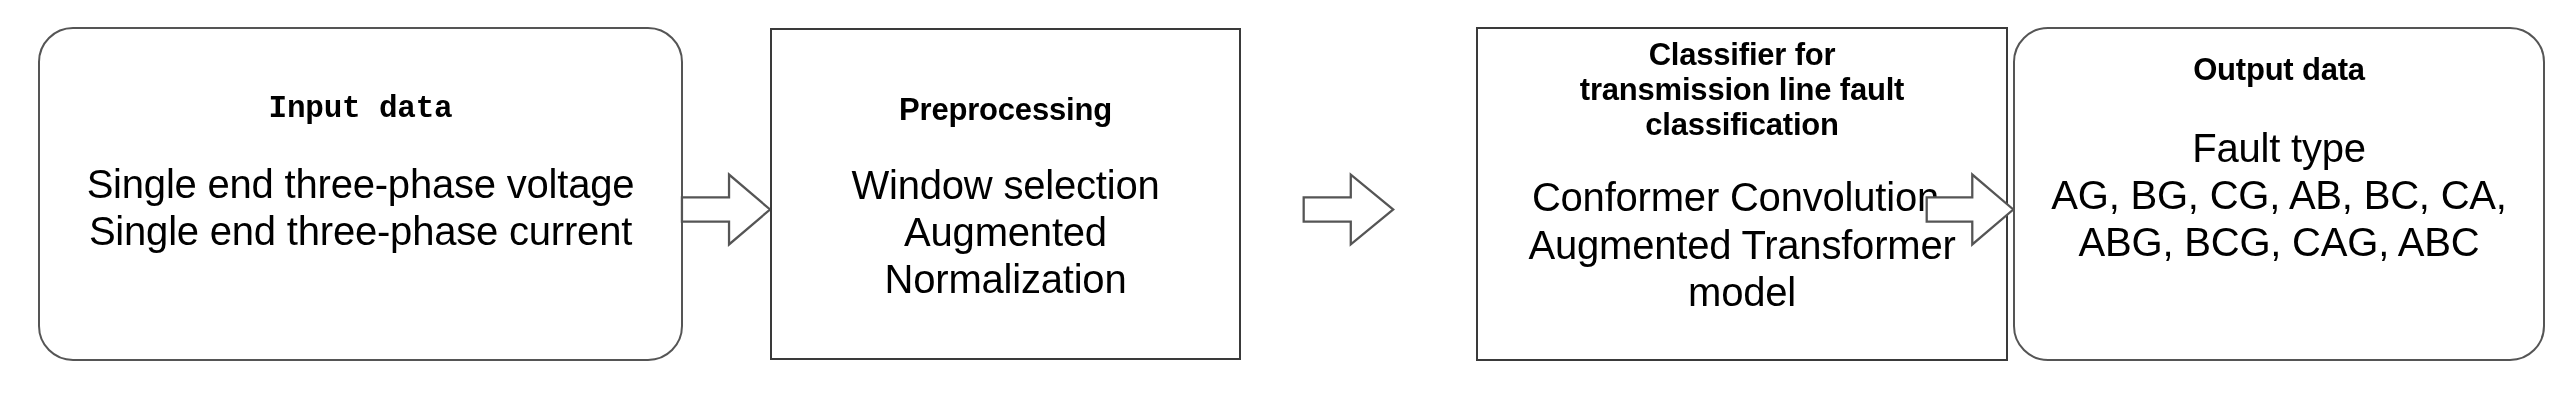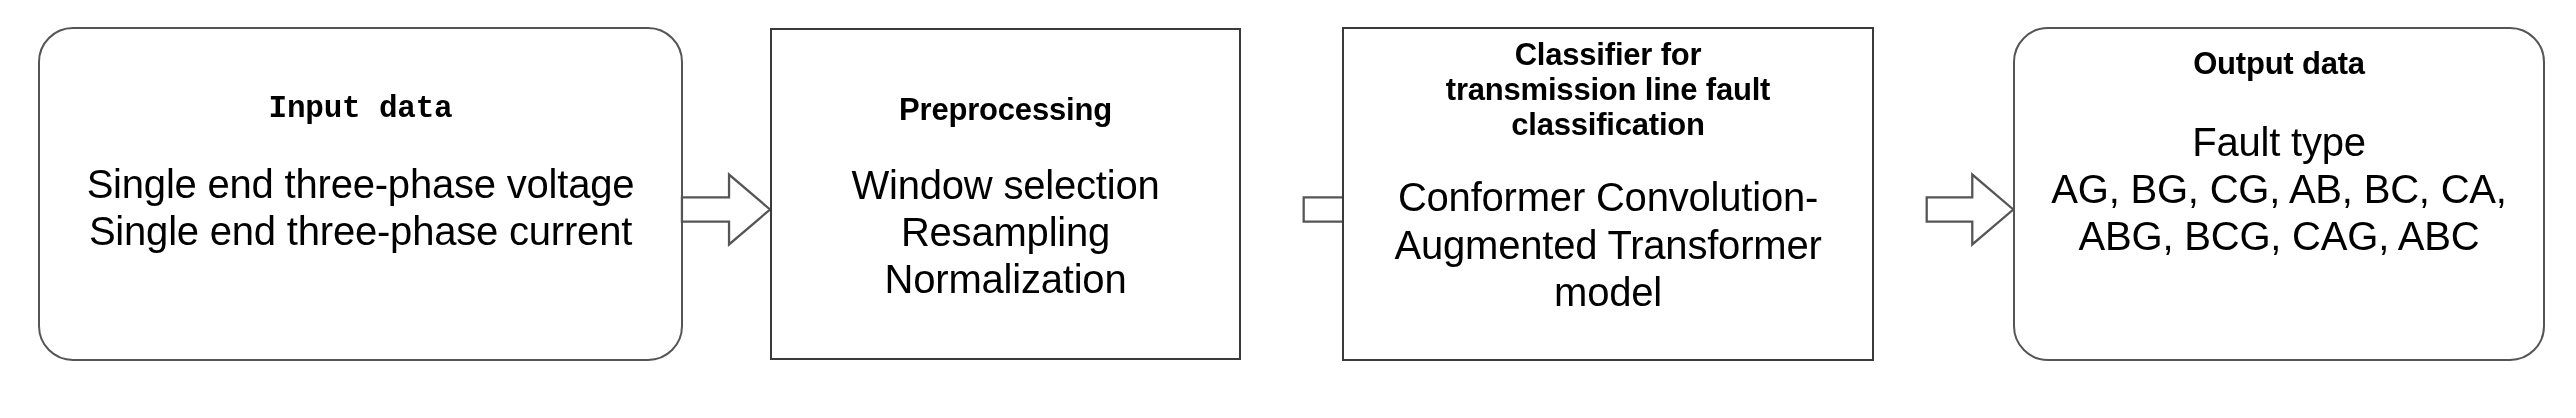--- a/index.html
+++ b/index.html
@@ -56,26 +56,26 @@
 
   
   #node-input      { left: 38px;   top: 27px; width: 645px; height: 334px; }
   #node-input .node-title { margin-top: 63px; font-family: Liberation Mono, monospace; }
   #node-input .node-body  { margin-top: 34px; }
 
   #node-preprocessing { left: 770px; top: 28px; width: 471px; height: 332px; }
   #node-preprocessing .node-title { margin-top: 63px; }
   #node-preprocessing .node-body  { margin-top: 34px; }
 
-  #node-classifier { left: 1342px; top: 27px; width: 532px; height: 334px; }
+  #node-classifier { left: 1476px; top: 27px; width: 532px; height: 334px; }
   #node-classifier .node-title { margin-top: 9.2px; }
   #node-classifier .node-body  { margin-top: 32px; }
 
   #node-output     { left: 2013px; top: 27px; width: 532px; height: 334px; }
-  #node-output .node-title { margin-top: 18px; }
+  #node-output .node-title { margin-top: 24px; }
   #node-output .node-body  { margin-top: 37px; }
 
   
   .arrow {
     position: absolute;
     top: 170px;
     height: 79px;
   }
   .arrow svg { display: block; }
   #arrow-1 { left: 680px;  width: 92px; }
@@ -95,21 +95,21 @@
 
   <div class="arrow" id="arrow-1">
     <svg viewBox="0 0 120 104" width="92" height="79">
       <polygon points="2,36 64,36 64,6 118,52 64,98 64,68 2,68" fill="#ffffff" stroke="#555555" stroke-width="3" stroke-linejoin="miter"></polygon>
     </svg>
   </div>
 
   <div class="node" id="node-preprocessing">
     <div class="node-title">Preprocessing</div>
     <div class="node-body">Window selection
-Resampling
+Augmented
 Normalization</div>
   </div>
 
   <div class="arrow" id="arrow-2">
     <svg viewBox="0 0 122 104" width="93" height="79">
       <polygon points="2,36 64,36 64,6 120,52 64,98 64,68 2,68" fill="#ffffff" stroke="#555555" stroke-width="3" stroke-linejoin="miter"></polygon>
     </svg>
   </div>
 
   <div class="node" id="node-classifier">

